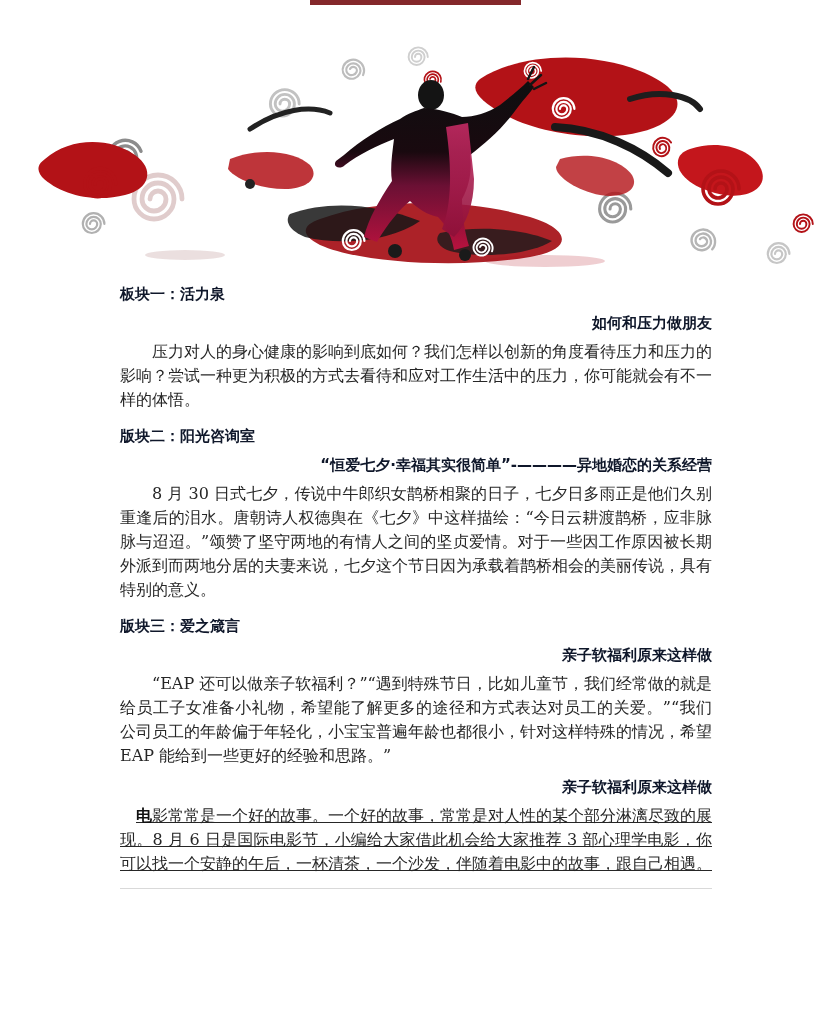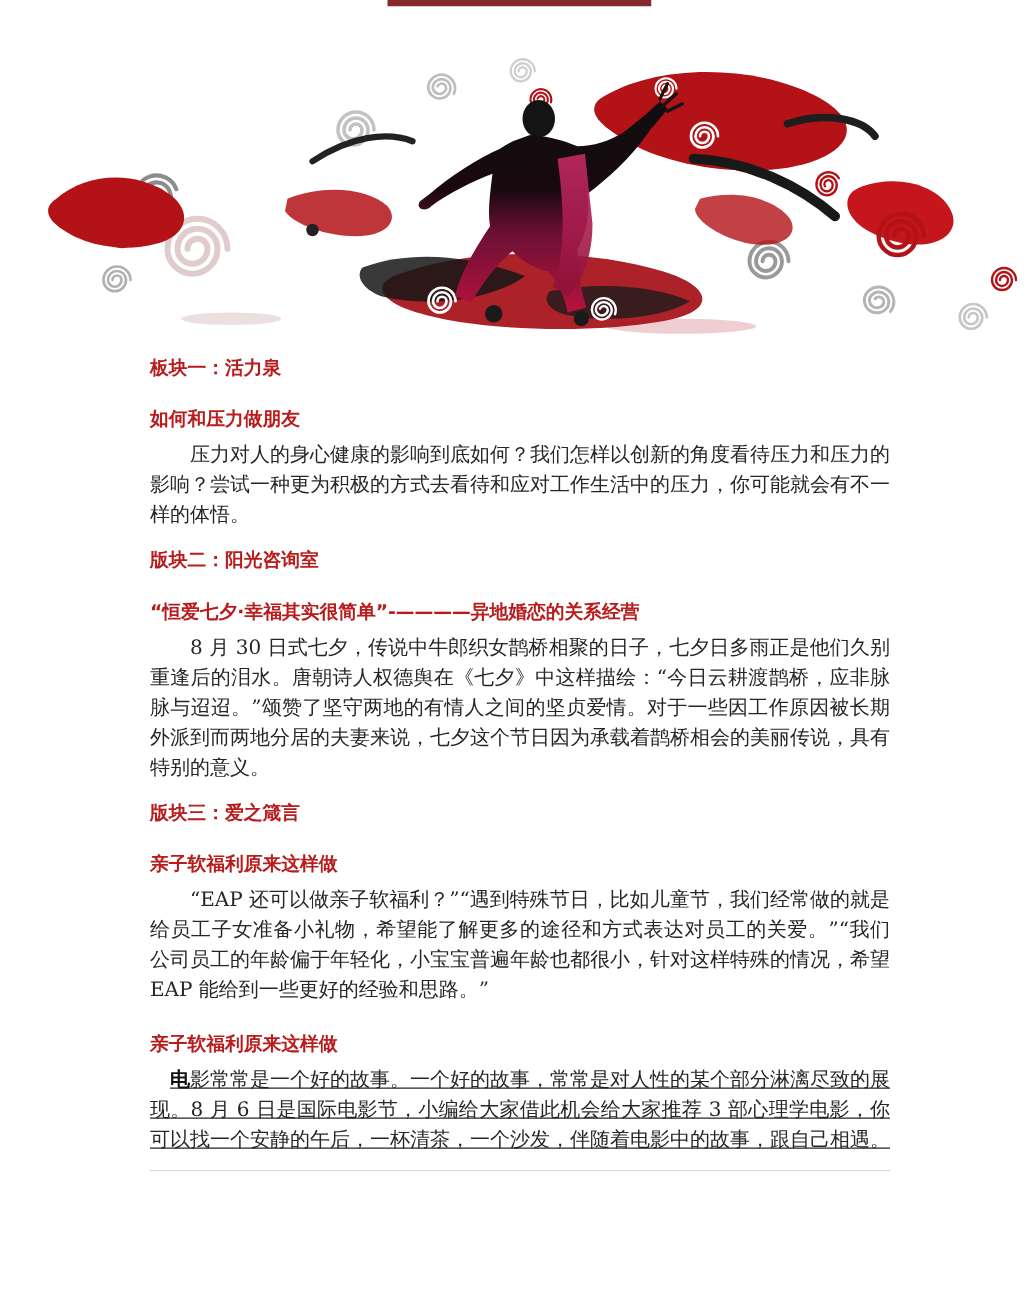--- a/index.html
+++ b/index.html
@@ -19,25 +19,25 @@
     position:absolute;left:0;top:8px;width:827px;height:262px;
   }
   .content{
     position:absolute;left:120px;top:278px;width:592px;
   }
   .sec-title,.sec-sub{
     font-family:"DejaVu Sans","Liberation Sans",sans-serif;
     font-weight:bold;
     font-size:15px;
     line-height:20px;
-    color:#b91c1c;
+    color:#0f172a;
     margin:14px 0 0 0;
   }
   .sec-title.first{margin-top:6px;}
-  .sec-sub{margin-top:21px;}
+  .sec-sub{margin-top:9px;text-align:right;}
   .body-par{
     margin:7px 0 0 0;
     font-size:16px;
     line-height:24px;
     color:#262626;
     text-align:justify;
   }
   .indent-2{text-indent:2em;}
   .indent-1{text-indent:1em;text-decoration:underline;}
   .body-par b{font-weight:bold;color:#111;}

